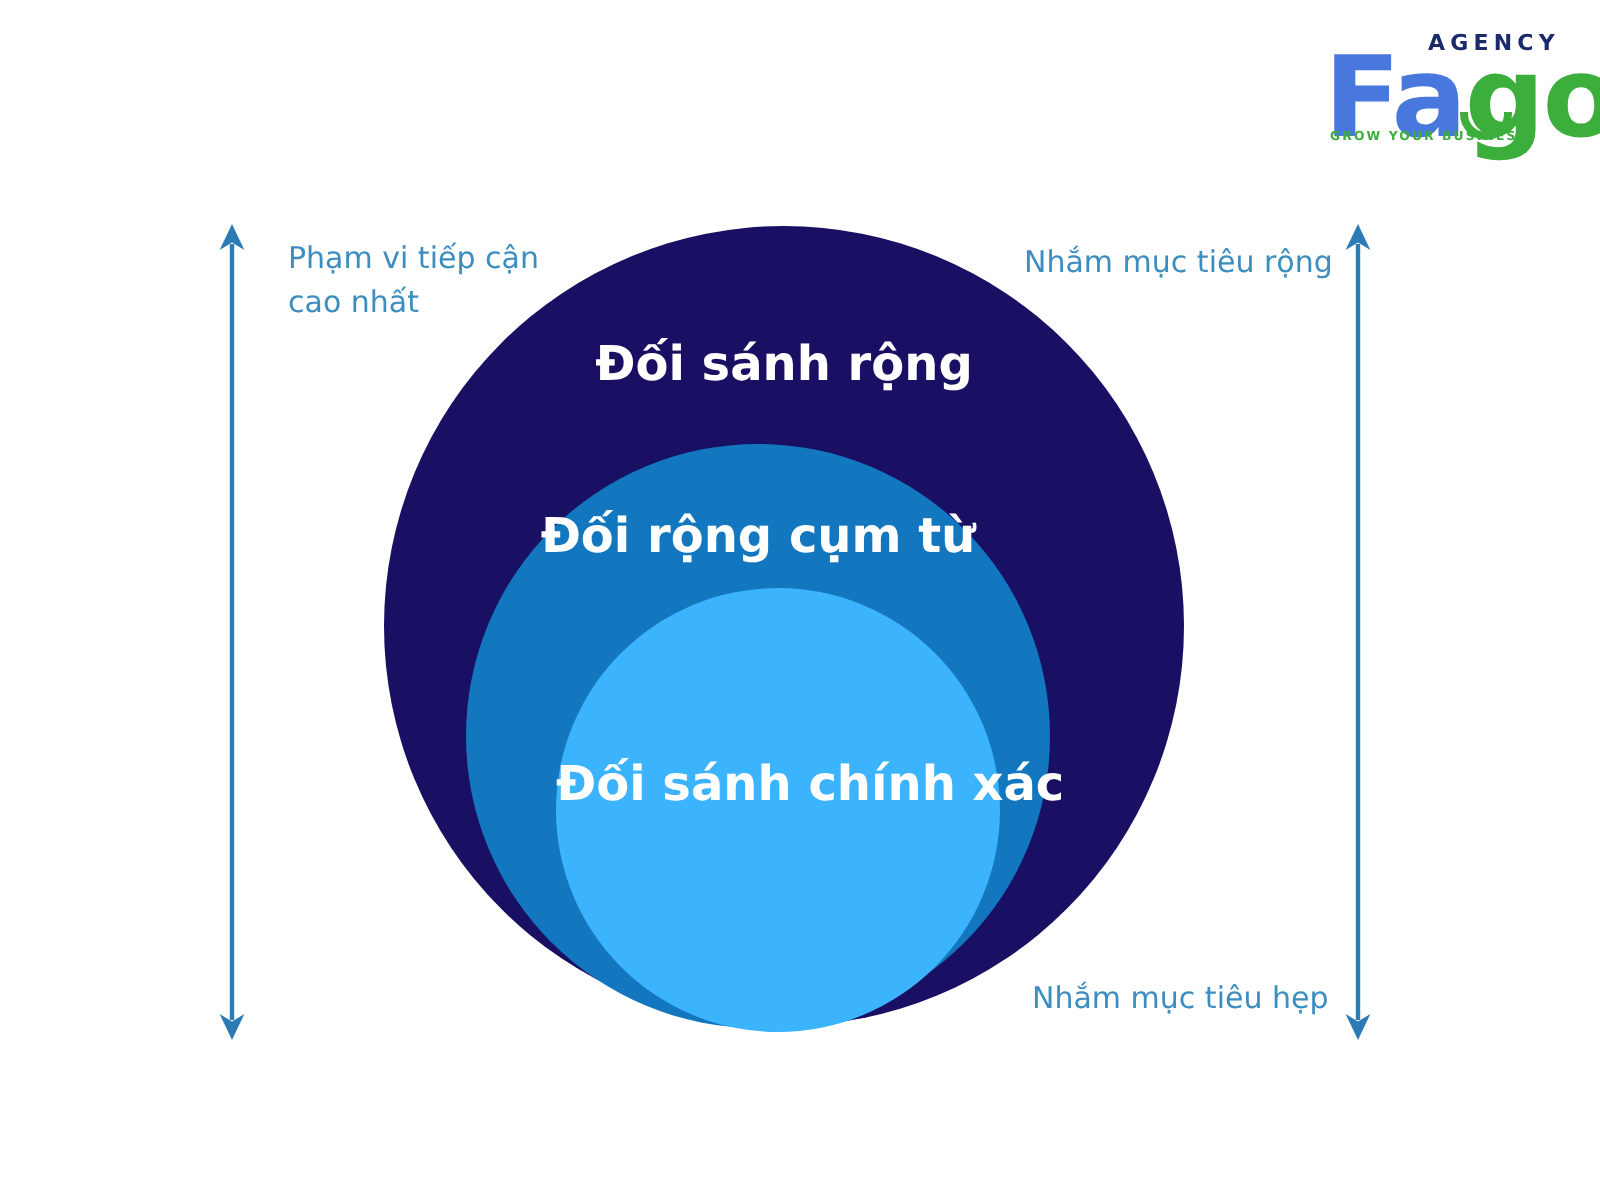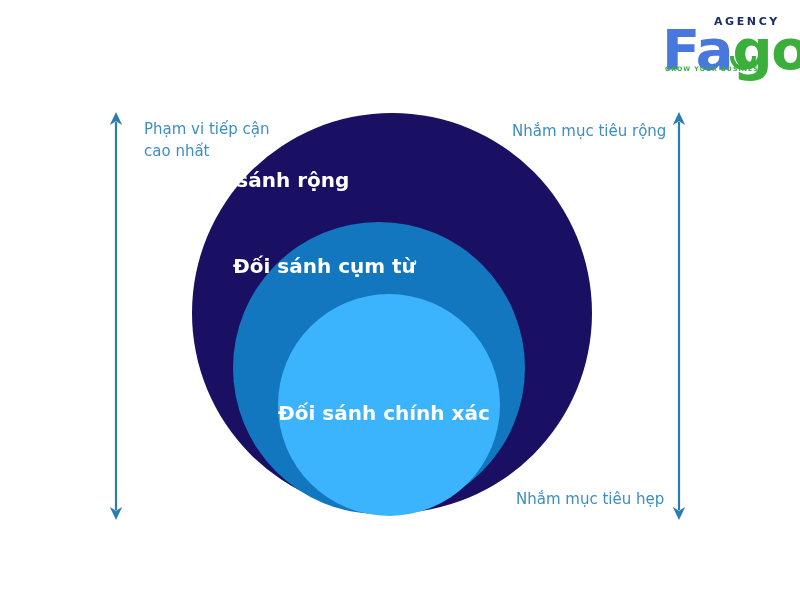--- a/index.html
+++ b/index.html
@@ -100,30 +100,30 @@
   #circle-inner {
     left: 278px;
     top: 294px;
     width: 222px;
     height: 222px;
     background: #3cb3fd;
   }
   .circle-label {
     position: absolute;
     width: 100%;
-    text-align: left;
+    text-align: center;
     color: #ffffff;
     font-weight: 700;
-    font-size: 20px;
+    font-size: 24px;
     white-space: nowrap;
     font-family: "DejaVu Sans", "Liberation Sans", sans-serif;
   }
   #label-outer { top: 55px; }
   #label-middle { top: 32px; }
-  #label-inner { top: 84px; margin-top: 23px; }
+  #label-inner { top: 84px; }
 
   
   .arrow {
     position: absolute;
     top: 110px;
     width: 24px;
     height: 412px;
   }
   #arrow-left { left: 104px; }
   #arrow-right { left: 667px; }
@@ -154,21 +154,21 @@
   <div id="logo-tagline">GROW YOUR BUSINESS</div>
 </div>
 
 <div id="diagram">
 
   <div class="circle" id="circle-outer">
     <div class="circle-label" id="label-outer">Đối sánh rộng</div>
   </div>
 
   <div class="circle" id="circle-middle">
-    <div class="circle-label" id="label-middle">Đối sánh cụm từ</div>
+    <div class="circle-label" id="label-middle">Đối rộng cụm từ</div>
   </div>
 
   <div class="circle" id="circle-inner">
     <div class="circle-label" id="label-inner">Đối sánh chính xác</div>
   </div>
 
   <svg class="arrow" id="arrow-left" viewBox="0 0 24 412">
     <line x1="12" y1="12" x2="12" y2="400" stroke="#2b7cb5" stroke-width="2.2"></line>
     <path d="M12 2 L18.2 15 L12 11.3 L5.8 15 Z" fill="#2b7cb5"></path>
     <path d="M12 410 L18.2 397 L12 400.7 L5.8 397 Z" fill="#2b7cb5"></path>

